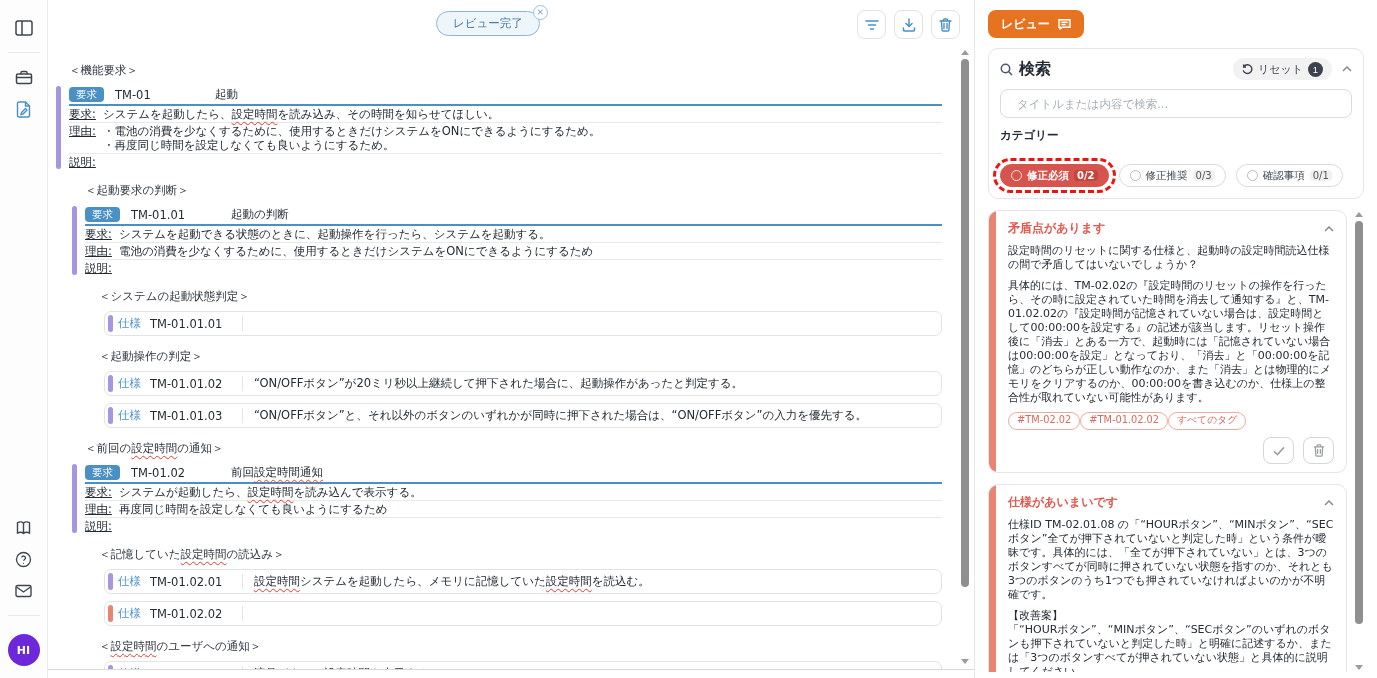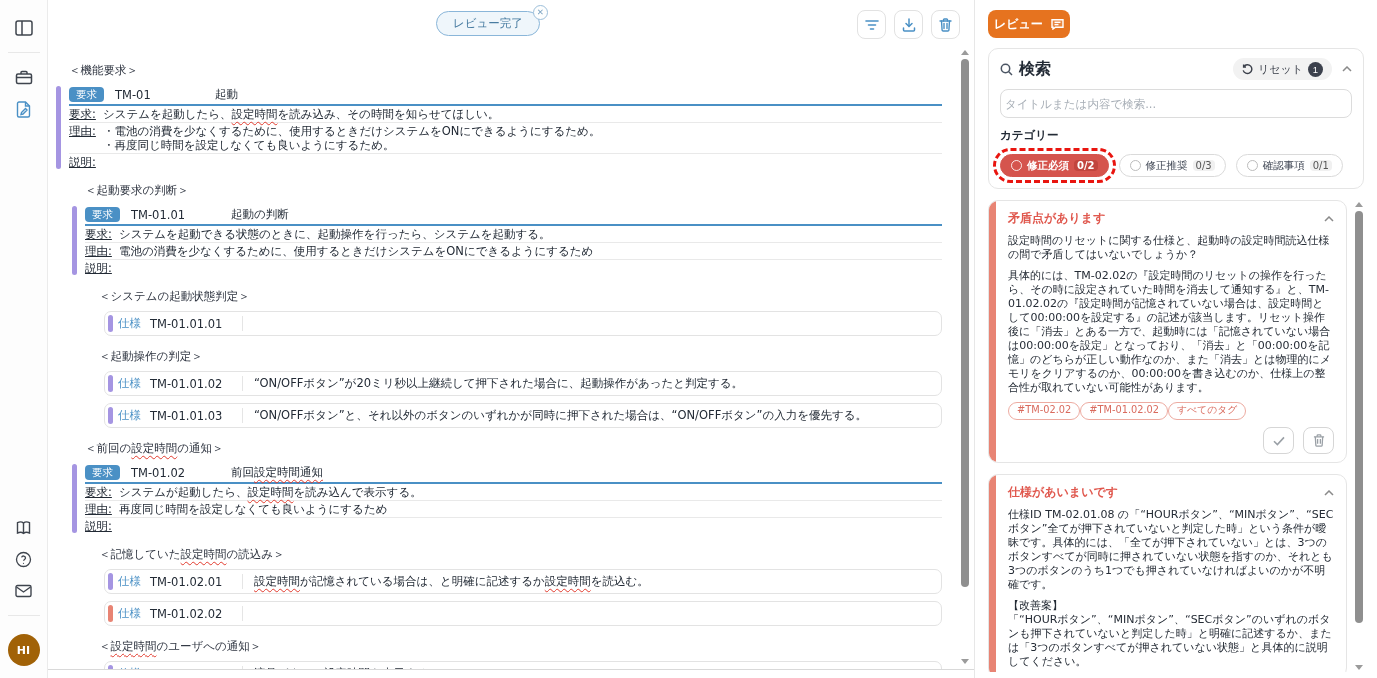--- a/index.html
+++ b/index.html
@@ -11,21 +11,21 @@
   }
   .app { display:flex; width:100%; height:100%; }
 
   
   .sidebar { width:48px; flex:none; background:#fdfdfd; border-right:1px solid #ebebeb;
              display:flex; flex-direction:column; align-items:center; padding:12px 0 12px; }
   .sb-icon { width:26px; height:24px; display:flex; align-items:center; justify-content:center;
              margin:4px 0; cursor:pointer; }
   .sb-divider { width:32px; height:1px; background:#e8e8e8; margin:8px 0; }
   .sb-spacer { flex:1; }
-  .avatar { width:32px; height:32px; border-radius:50%; background:#a16207; color:#fff;
+  .avatar { width:32px; height:32px; border-radius:50%; background:#6d28d9; color:#fff;
             font-size:11px; font-weight:bold; display:flex; align-items:center; justify-content:center;
             margin-top:10px; }
 
   
   .main { flex:1; min-width:0; position:relative; background:#fff; }
   .toolbar { height:46px; position:relative; }
   .status-chip { position:absolute; left:388px; top:11px; border:1px solid #8ab6d9; background:#eff6fb;
                  color:#44799f; border-radius:14px; padding:4px 16px; font-size:11.5px; cursor:pointer; }
   .chip-close { position:absolute; top:-7px; right:-9px; width:15px; height:15px; border:1px solid #9dbfda;
                 border-radius:50%; background:#fdfefe; color:#7ba3c2; font-size:8.5px; line-height:13px;
@@ -69,36 +69,36 @@
   .arr { width:0; height:0; border-left:4px solid transparent; border-right:4px solid transparent; margin:0 auto; }
   .arr.up { border-bottom:5px solid #9b9b9b; }
   .arr.down { border-top:5px solid #9b9b9b; position:absolute; bottom:0; left:0; right:0; margin:auto; }
   .thumb { width:8px; border-radius:4px; background:#8f8f8f; margin:4px auto 0; }
   .vscroll .thumb { height:86%; }
 
   
   .panel { width:403px; flex:none; border-left:1px solid #e7e7e7; background:#fff;
            padding:10px 13px 6px; display:flex; flex-direction:column; }
   .review-btn { align-self:flex-start; background:#e6731f; color:#fff; border:none; border-radius:8px;
-                height:28px; padding:0 6px; font-size:12px; font-weight:bold; display:flex;
+                height:28px; padding:0 13px; font-size:12px; font-weight:bold; display:flex;
                 align-items:center; gap:8px; cursor:pointer; }
   .search-card { border:1px solid #e5e5e5; border-radius:10px; margin-top:10px; padding:9px 11px 11px; }
   .search-head { display:flex; align-items:center; }
   .search-title { font-size:16px; font-weight:bold; margin-left:6px; }
   .reset-pill { margin-left:auto; background:#f2f2f2; border:none; border-radius:13px; height:22px;
                 display:flex; align-items:center; gap:5px; padding:0 9px; font-size:11px; color:#3a3f4a;
                 cursor:pointer; }
   .reset-badge { background:#3c414d; color:#fff; border-radius:50%; width:15px; height:15px; font-size:9.5px;
                  display:flex; align-items:center; justify-content:center; }
   .chev { color:#8a8a8a; margin-left:10px; cursor:pointer; display:flex; }
   .search-input { margin-top:9px; width:100%; height:29px; border:1px solid #dcdcdc; border-radius:8px;
-                  padding:0 4px; font-size:11.5px; color:#333; font-family:inherit; }
+                  padding:0 16px; font-size:11.5px; color:#333; font-family:inherit; }
   .search-input::placeholder { color:#a7aeb6; }
   .cat-label { font-size:11.5px; font-weight:bold; margin-top:10px; }
-  .chips { display:flex; gap:10px; margin-top:11px; }
+  .chips { display:flex; gap:10px; margin-top:21px; }
   .chip { display:flex; align-items:center; gap:5px; height:23px; border-radius:13px; padding:0 10px;
           font-size:10.5px; border:1px solid #dadada; background:#fff; color:#3b4250; position:relative;
           cursor:pointer; }
   .radio { width:11px; height:11px; border-radius:50%; border:1.5px solid #bcbcbc; flex:none; }
   .count { background:#f0f0f0; border-radius:4px; padding:0 3px; font-size:10px; color:#555; }
   .chip.active { background:#d5544d; border-color:#d5544d; color:#fff; font-weight:bold; }
   .chip.active .radio { border-color:rgba(255,255,255,.85); }
   .chip.active .count { background:#c2453e; color:#fff; }
   .annotation { position:absolute; left:-8px; top:-7px; right:-8px; bottom:-7px; border:3px dashed #e9150f;
                 border-radius:18px; pointer-events:none; }
@@ -303,21 +303,21 @@
         </div>
       </div>
 
       <div class="sec lvl2"><span>＜記憶していた</span><span class="wavy">設定時間</span><span>の読込み＞</span></div>
 
       <div class="spec-card">
         <span class="accent"></span>
         <span class="spec-label">仕様</span>
         <span class="spec-id">TM-01.02.01</span>
         <span class="spec-sep"></span>
-        <span class="spec-text"><span class="wavy">設定時間</span><span>が記憶されている場合は、と明確に記述するか</span><span class="wavy">設定時間</span><span>を読込む。</span></span>
+        <span class="spec-text"><span class="wavy">設定時間</span><span>システムを起動したら、メモリに記憶していた</span><span class="wavy">設定時間</span><span>を読込む。</span></span>
       </div>
 
       <div class="spec-card">
         <span class="accent red"></span>
         <span class="spec-label">仕様</span>
         <span class="spec-id">TM-01.02.02</span>
         <span class="spec-sep"></span>
       </div>
 
       <div class="sec lvl2"><span>＜</span><span class="wavy">設定時間</span><span>のユーザへの通知＞</span></div>

